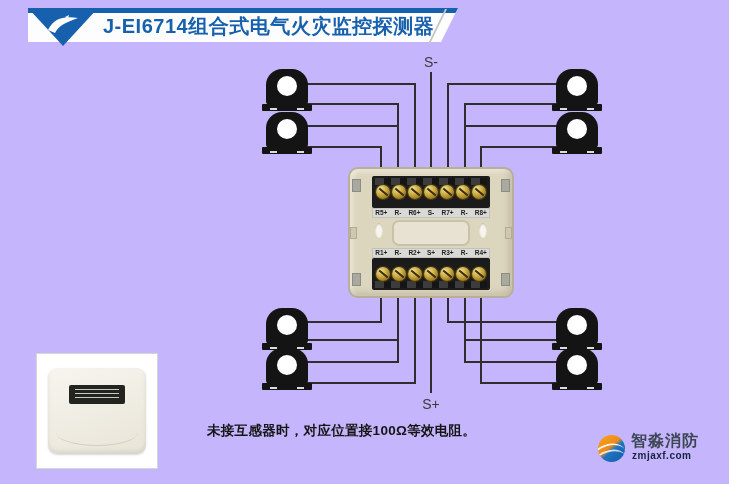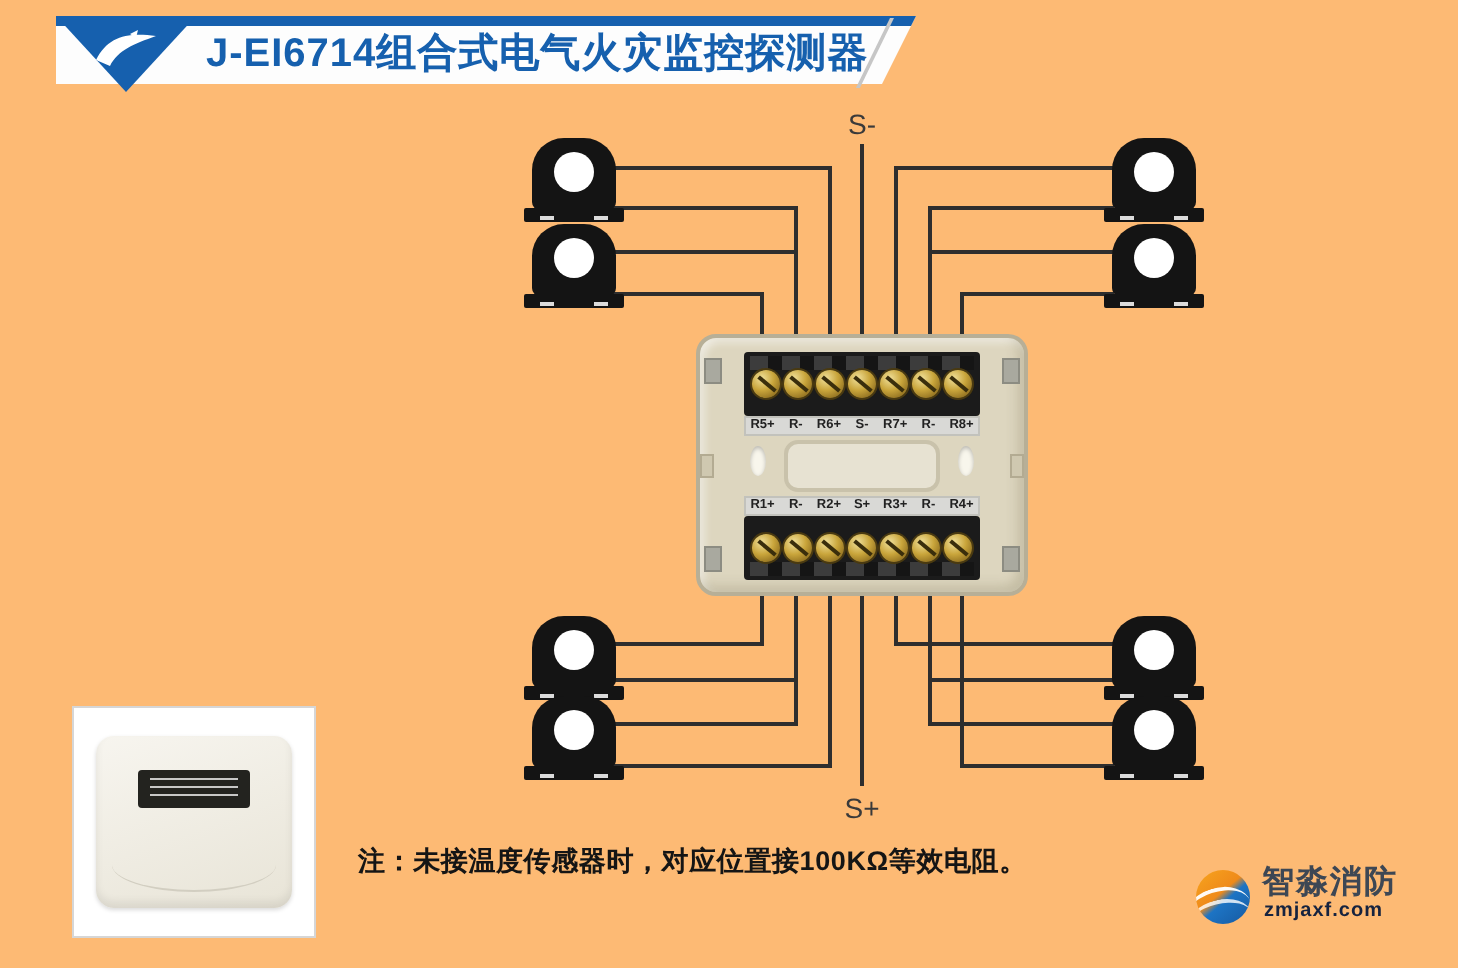--- a/index.html
+++ b/index.html
@@ -1,16 +1,16 @@
 <!DOCTYPE html>
 <html><head>
 <meta charset="utf-8">
 <style>
   html,body{margin:0;padding:0;background:#fff;}
-  .screen{position:relative;width:729px;height:484px;background:#fdba74;overflow:hidden;
+  .screen{position:relative;width:729px;height:484px;background:#c4b5fd;overflow:hidden;
           font-family:"Liberation Sans", sans-serif;}
 
   
   .banner{position:absolute;left:28px;top:8px;width:430px;height:34px;background:#fdfdfd;
           clip-path:polygon(0 0,430px 0,413px 34px,0 34px);}
   .banner::before{content:"";position:absolute;left:0;top:0;width:100%;height:5px;background:#1660ae;}
   .banner-edge{position:absolute;left:445px;top:9px;width:2px;height:35px;background:#c6c6c6;
                transform:skewX(-26deg);transform-origin:top left;}
   .brand-tri{position:absolute;left:28px;top:8px;width:70px;height:38px;background:#1660ae;
              clip-path:polygon(0 0,100% 0,50% 100%);}
@@ -235,21 +235,21 @@
       <div class="screw"></div>
       <div class="screw"></div>
       <div class="screw"></div>
       <div class="screw"></div>
       <div class="screw"></div>
       <div class="screw"></div>
     </div>
   </div>
 
   <div class="note">
-    <div><span>注：</span><span>未接温度传感器时，对应位置接100KΩ等效电阻。</span></div>
+    <div class="note-l2"><span>未接互感器时，对应位置接100Ω等效电阻。</span></div>
   </div>
 
   <div class="thumb">
     <div class="thumb-device">
       <div class="thumb-plate"></div>
       <div class="thumb-seam"></div>
     </div>
   </div>
 
   <div class="wm">

